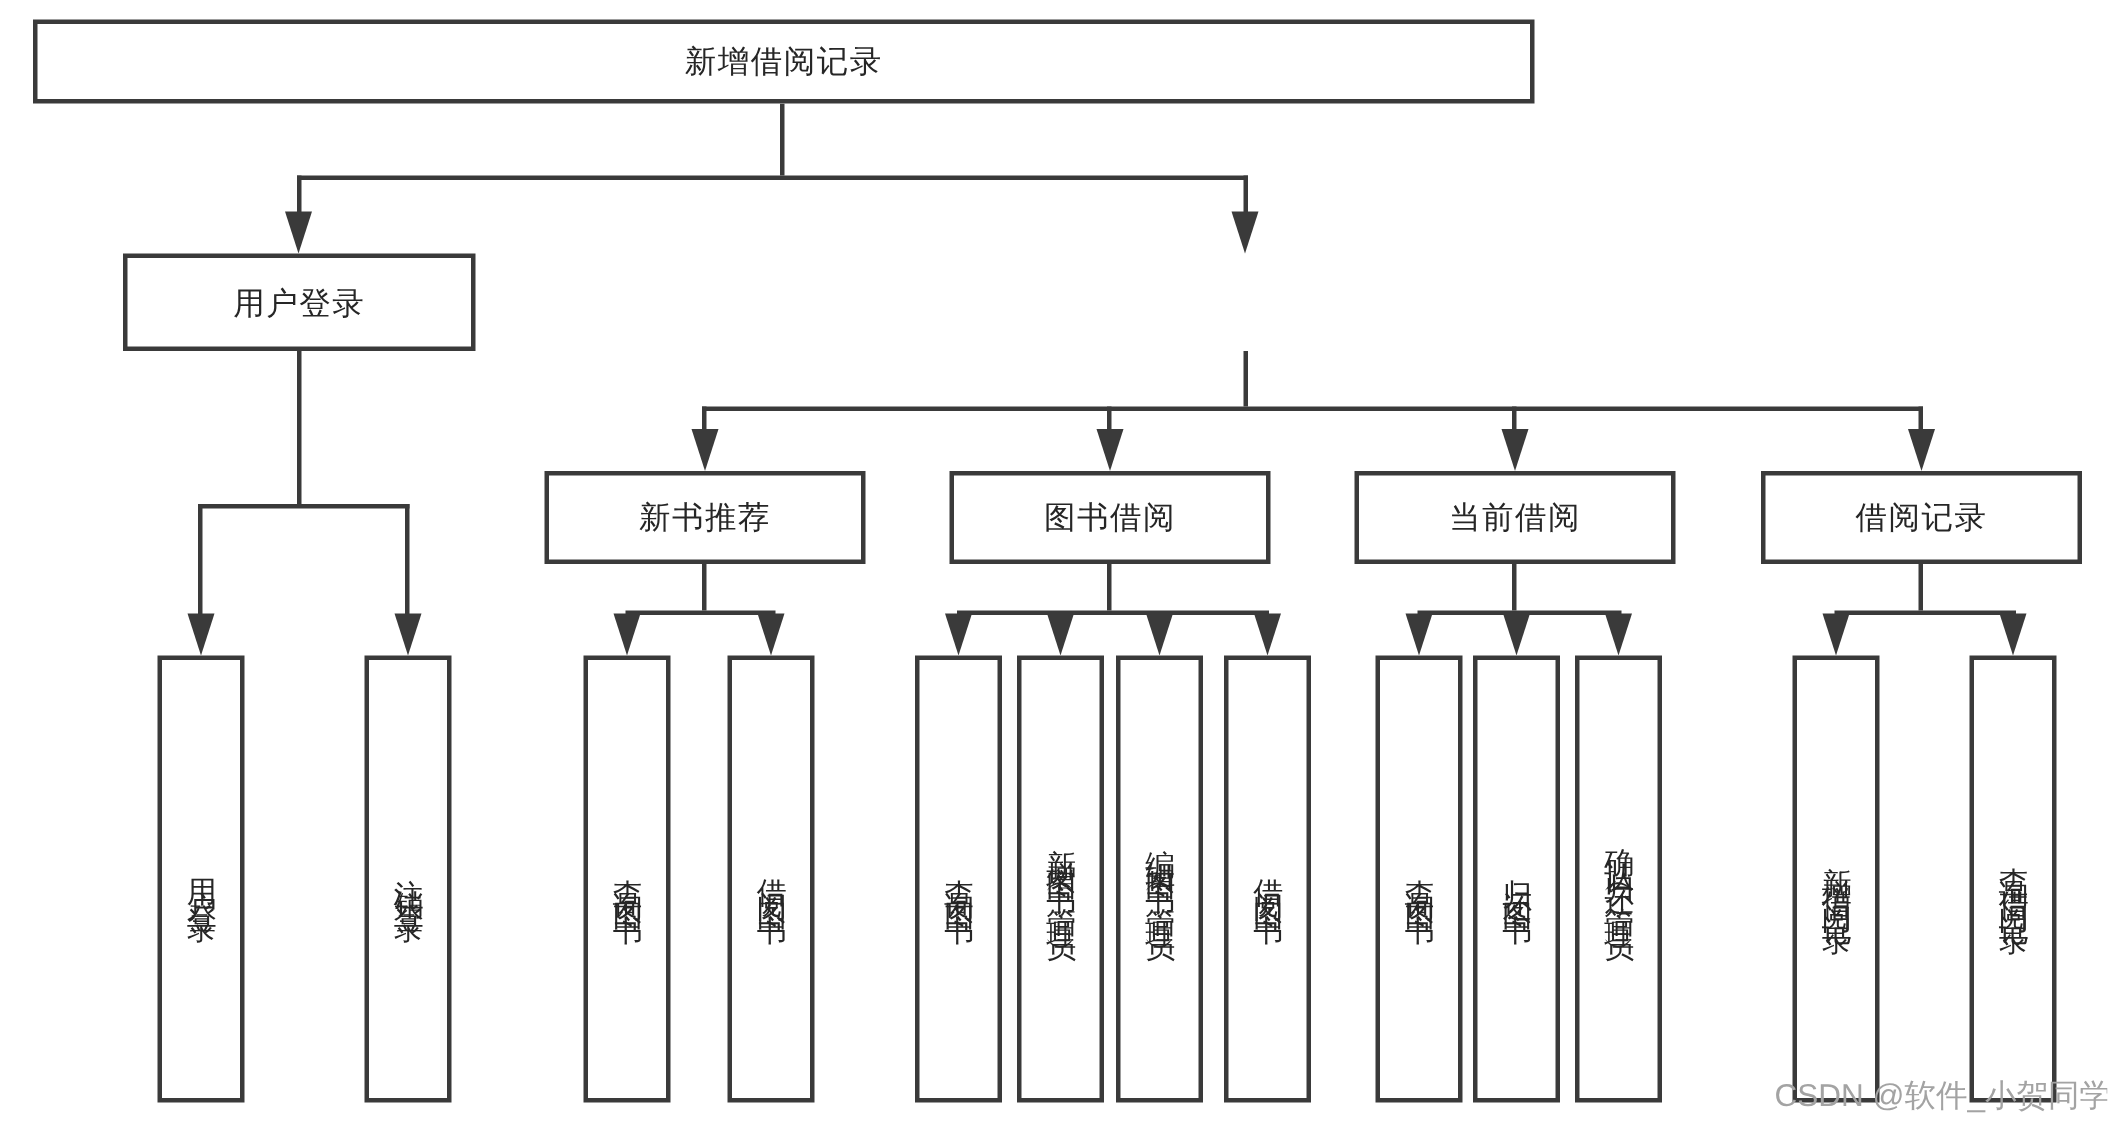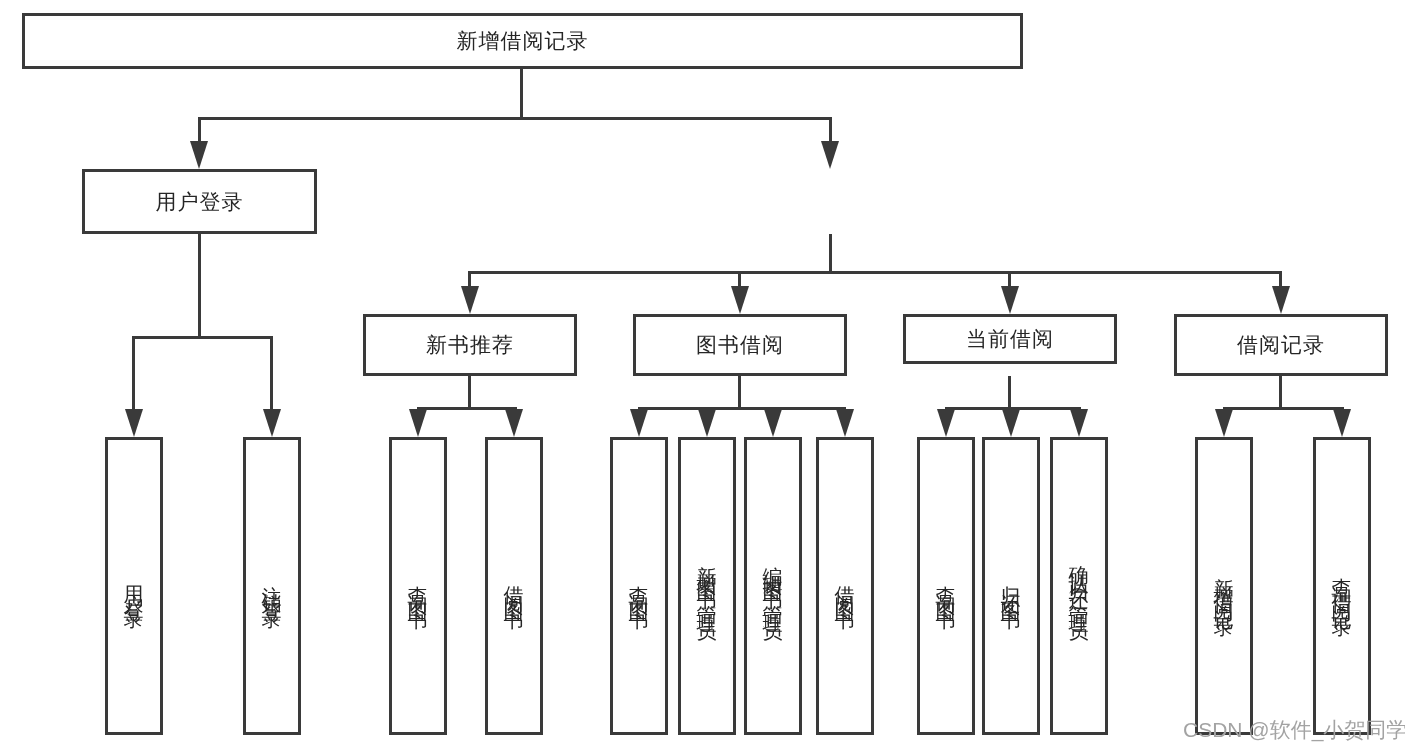--- a/index.html
+++ b/index.html
@@ -89,21 +89,21 @@
   <div class="ln" style="left:738px;top:271px;width:3px;height:17px"></div>
   <div class="ln" style="left:1008px;top:271px;width:3px;height:17px"></div>
   <div class="ln" style="left:1279px;top:271px;width:3px;height:17px"></div>
   <div class="ar" style="left:461px;top:286px"></div>
   <div class="ar" style="left:731px;top:286px"></div>
   <div class="ar" style="left:1001px;top:286px"></div>
   <div class="ar" style="left:1272px;top:286px"></div>
 
   <div class="box" style="left:363px;top:314px;width:214px;height:62px">新书推荐</div>
   <div class="box" style="left:633px;top:314px;width:214px;height:62px">图书借阅</div>
-  <div class="box" style="left:903px;top:314px;width:214px;height:50px">当前借阅</div>
+  <div class="box" style="left:903px;top:314px;width:214px;height:62px">当前借阅</div>
   <div class="box" style="left:1174px;top:314px;width:214px;height:62px">借阅记录</div>
 
   <div class="ln" style="left:468px;top:376px;width:3px;height:31px"></div>
   <div class="ln" style="left:417px;top:407px;width:100px;height:3px"></div>
   <div class="ar" style="left:409px;top:409px"></div>
   <div class="ar" style="left:505px;top:409px"></div>
 
   <div class="ln" style="left:738px;top:376px;width:3px;height:31px"></div>
   <div class="ln" style="left:638px;top:407px;width:208px;height:3px"></div>
   <div class="ar" style="left:630px;top:409px"></div>

